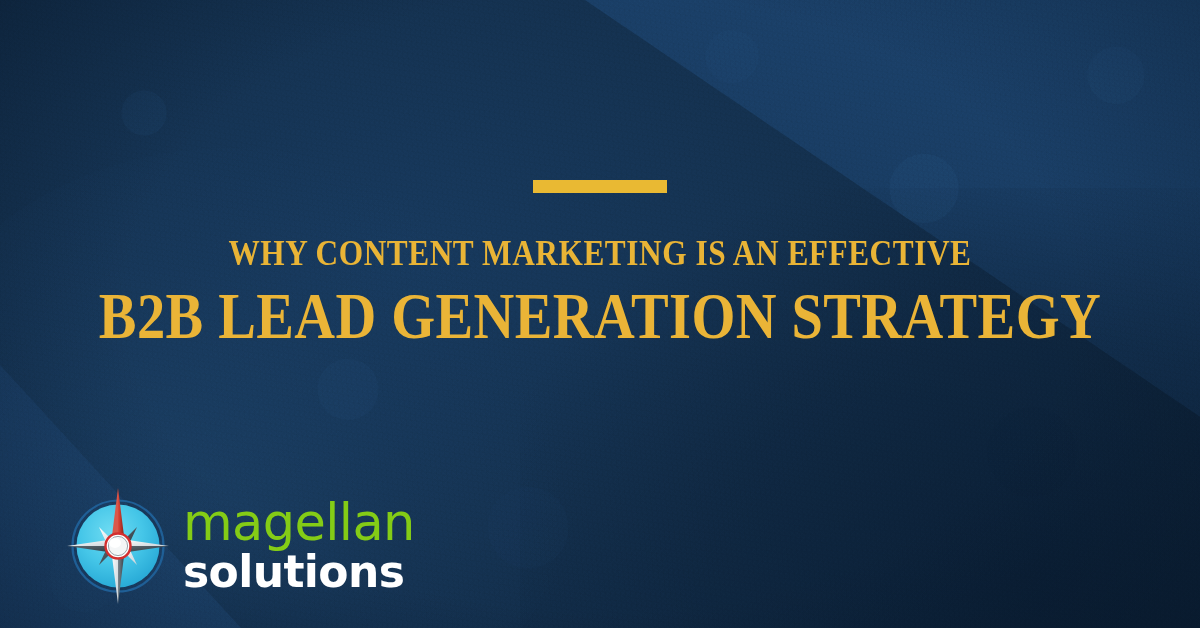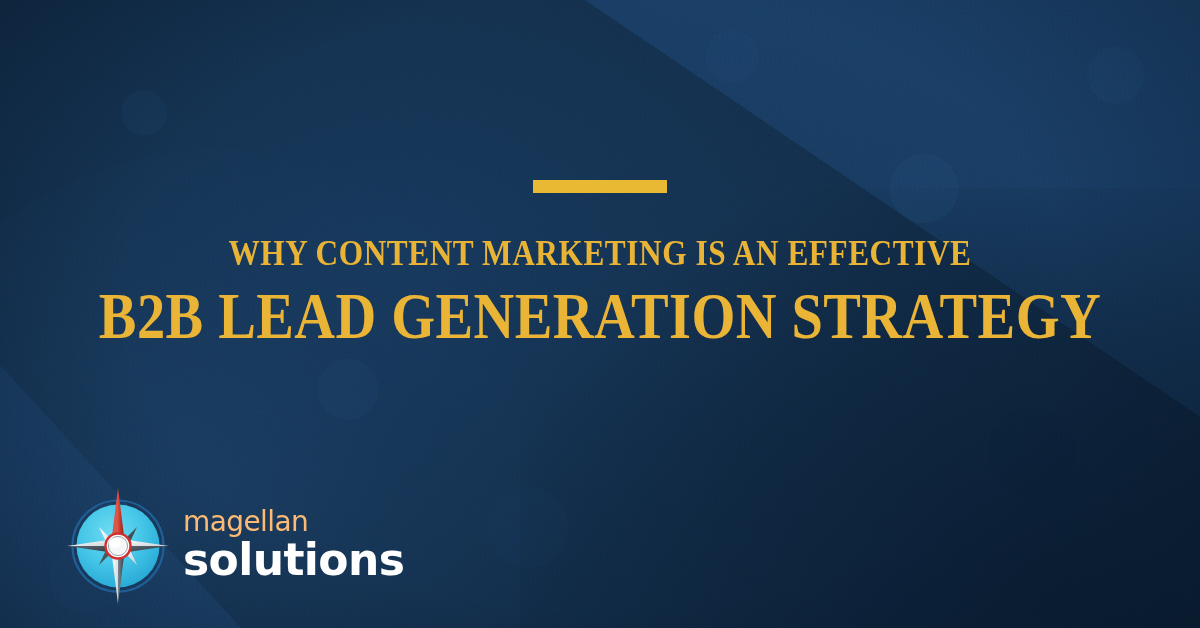--- a/index.html
+++ b/index.html
@@ -157,24 +157,24 @@
     height: 120px;
     flex: 0 0 auto;
   }
   .logo-words {
     margin-left: 10px;
     margin-bottom: 2px;
     line-height: 1;
   }
   .logo-word-top {
     display: block;
-    color: #fdba74;
+    color: #84cc16;
     font-family: "DejaVu Sans", sans-serif;
     font-weight: 400;
-    font-size: 28px;
+    font-size: 51px;
     letter-spacing: -0.6px;
   }
   .logo-word-bottom {
     display: block;
     margin-top: 2px;
     color: #ffffff;
     font-family: "DejaVu Sans", sans-serif;
     font-weight: 700;
     font-size: 44px;
     letter-spacing: -0.6px;

